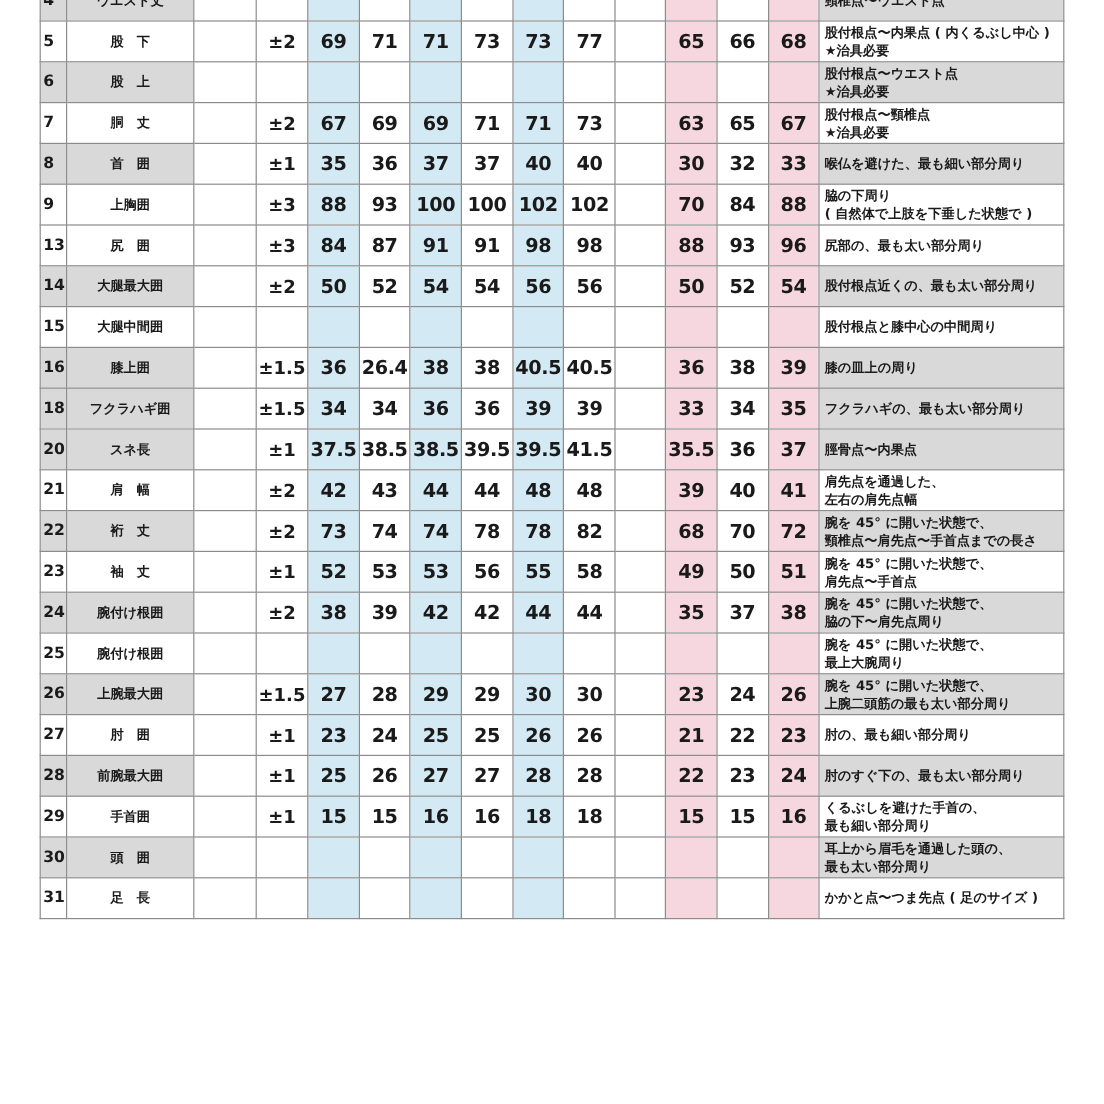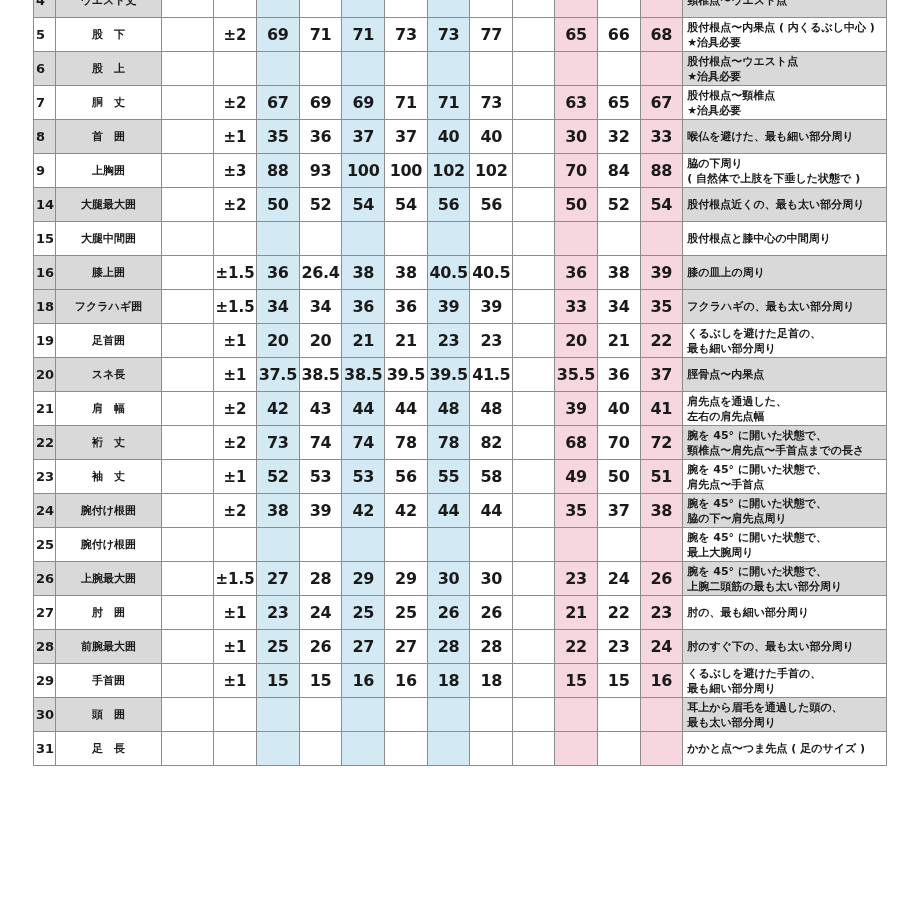--- a/index.html
+++ b/index.html
@@ -140,20 +140,37 @@
           <td class="val blue">100</td>
           <td class="val">100</td>
           <td class="val blue">102</td>
           <td class="val">102</td>
           <td class="gap"></td>
           <td class="val pink">70</td>
           <td class="val">84</td>
           <td class="val pink">88</td>
           <td class="desc">脇の下周り<br>( 自然体で上肢を下垂した状態で )</td>
         </tr>
+        <tr class="odd">
+          <td class="no">13</td>
+          <td class="name">尻　囲</td>
+          <td class="blank"></td>
+          <td class="tol">±3</td>
+          <td class="val blue">84</td>
+          <td class="val">87</td>
+          <td class="val blue">91</td>
+          <td class="val">91</td>
+          <td class="val blue">98</td>
+          <td class="val">98</td>
+          <td class="gap"></td>
+          <td class="val pink">88</td>
+          <td class="val">93</td>
+          <td class="val pink">96</td>
+          <td class="desc">尻部の、最も太い部分周り</td>
+        </tr>
         <tr class="even">
           <td class="no">14</td>
           <td class="name">大腿最大囲</td>
           <td class="blank"></td>
           <td class="tol">±2</td>
           <td class="val blue">50</td>
           <td class="val">52</td>
           <td class="val blue">54</td>
           <td class="val">54</td>
           <td class="val blue">56</td>
@@ -208,37 +225,20 @@
           <td class="val blue">36</td>
           <td class="val">36</td>
           <td class="val blue">39</td>
           <td class="val">39</td>
           <td class="gap"></td>
           <td class="val pink">33</td>
           <td class="val">34</td>
           <td class="val pink">35</td>
           <td class="desc">フクラハギの、最も太い部分周り</td>
         </tr>
-        <tr class="odd">
-          <td class="no">19</td>
-          <td class="name">足首囲</td>
-          <td class="blank"></td>
-          <td class="tol">±1</td>
-          <td class="val blue">20</td>
-          <td class="val">20</td>
-          <td class="val blue">21</td>
-          <td class="val">21</td>
-          <td class="val blue">23</td>
-          <td class="val">23</td>
-          <td class="gap"></td>
-          <td class="val pink">20</td>
-          <td class="val">21</td>
-          <td class="val pink">22</td>
-          <td class="desc">くるぶしを避けた足首の、<br>最も細い部分周り</td>
-        </tr>
         <tr class="even">
           <td class="no">20</td>
           <td class="name">スネ長</td>
           <td class="blank"></td>
           <td class="tol">±1</td>
           <td class="val blue">37.5</td>
           <td class="val">38.5</td>
           <td class="val blue">38.5</td>
           <td class="val">39.5</td>
           <td class="val blue">39.5</td>

